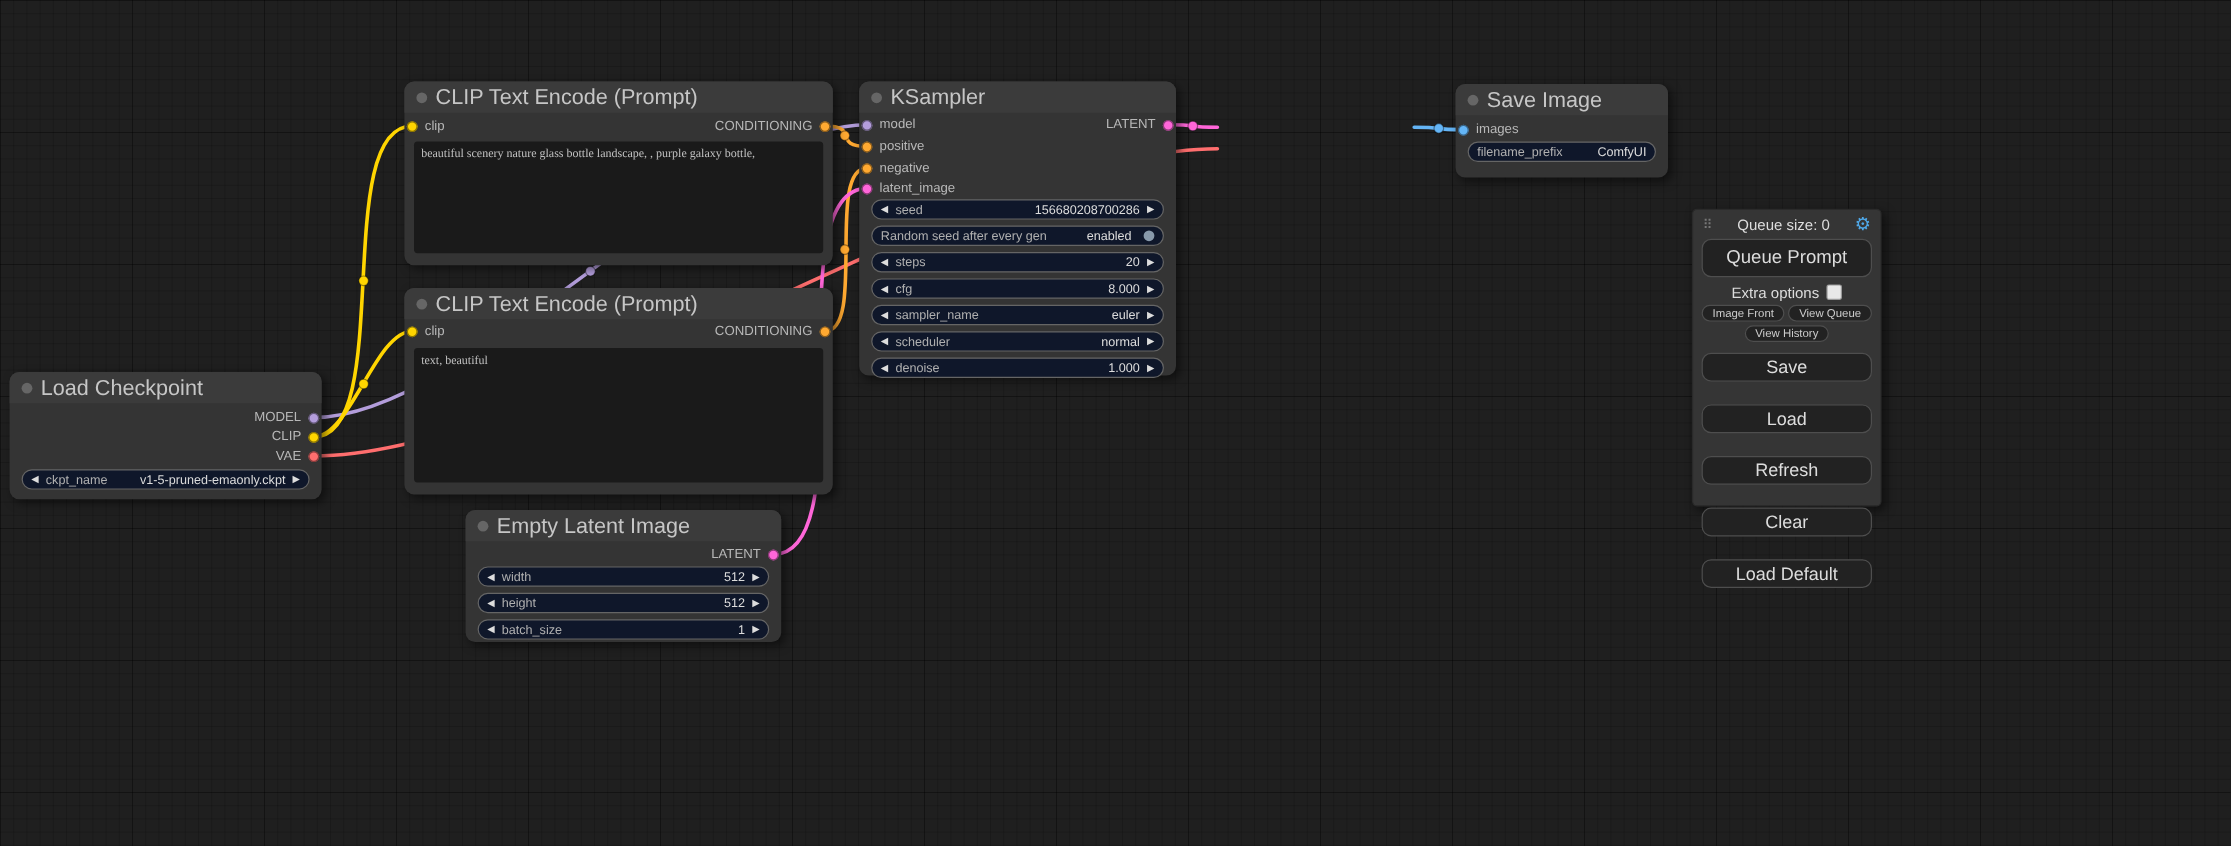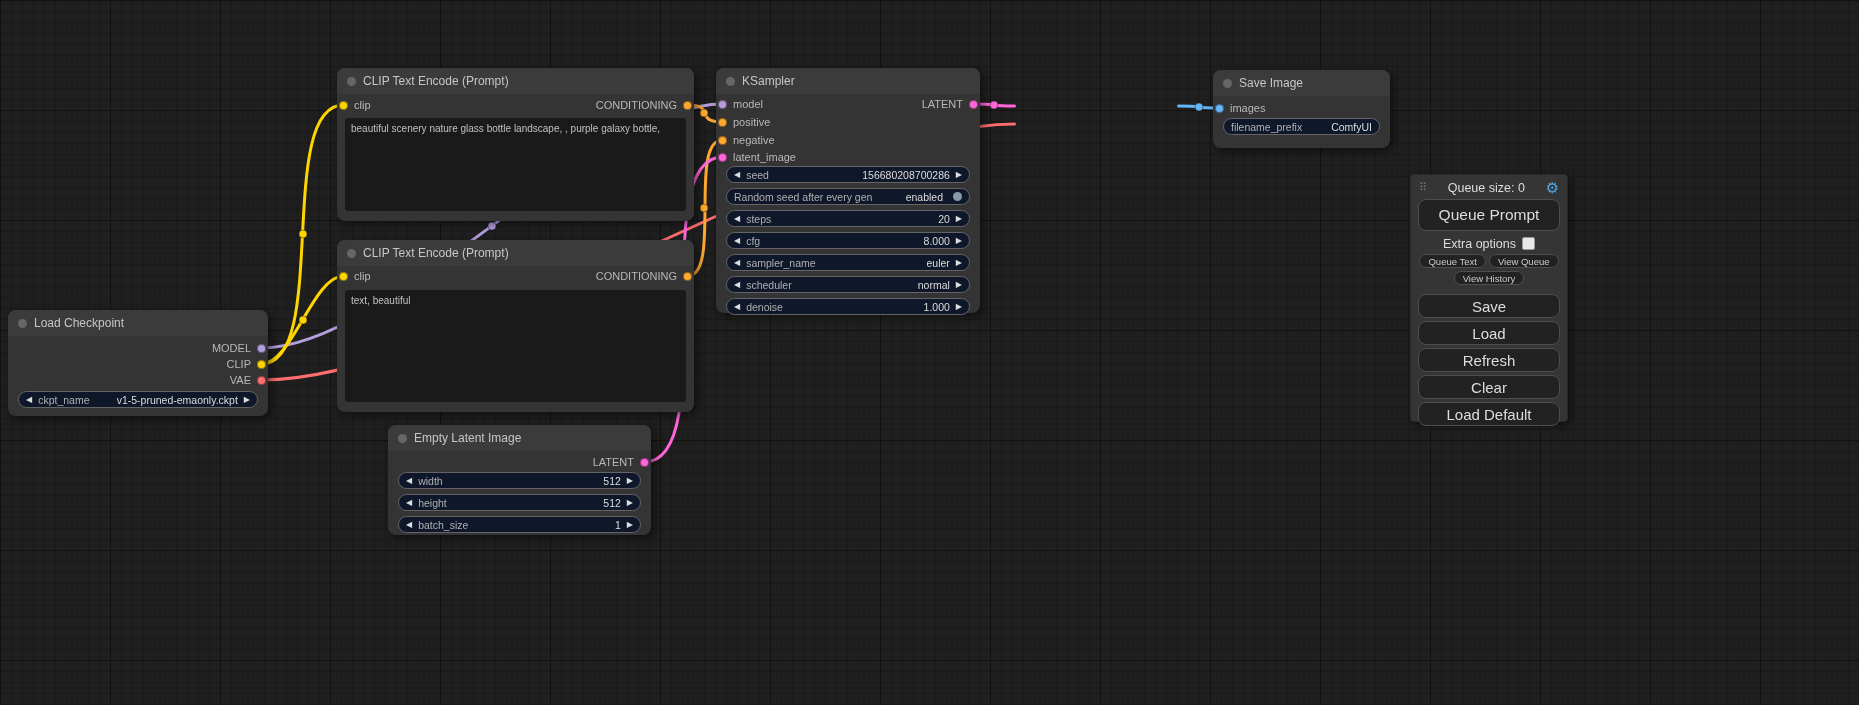--- a/index.html
+++ b/index.html
@@ -14,59 +14,59 @@
       linear-gradient(90deg, rgba(0,0,0,.30) 1px, transparent 1px);
     background-size:11px 11px,11px 11px,110px 110px,110px 110px;
   }
   svg.wires{position:absolute;left:0;top:0;z-index:1;}
   svg.wires path{fill:none;stroke-width:3;stroke-linecap:round;}
   svg.wires circle{stroke:rgba(0,0,0,.4);stroke-width:1;}
 
   .node{position:absolute;z-index:2;background:#343434;border-radius:8px;
         box-shadow:3px 3px 8px rgba(0,0,0,.5);color:#c8c8c8;}
   .node-title{height:26px;display:flex;align-items:center;gap:7px;padding:0 10px;
-        background:#3b3b3b;border-radius:8px 8px 0 0;font-size:12px;color:#c6c6c6;}
+        background:#3b3b3b;border-radius:8px 8px 0 0;font-size:18px;color:#c6c6c6;}
   .collapse-dot{width:9px;height:9px;border-radius:50%;background:#666;flex:none;}
   .slot{position:absolute;height:14px;display:flex;align-items:center;gap:6px;
         font-size:11px;color:#b8b8b8;white-space:nowrap;}
   .slot.in{left:2px;}
   .slot.out{right:2px;}
   .dot{width:9px;height:9px;border-radius:50%;flex:none;box-shadow:inset 0 0 0 1px rgba(0,0,0,.45);}
   .cl-model{background:#B39DDB}.cl-clip{background:#FFD500}.cl-vae{background:#FF6E6E}
   .cl-cond{background:#FFA931}.cl-latent{background:#FF66D9}.cl-image{background:#64B5F6}
 
   .widgets{position:absolute;left:10px;right:10px;display:flex;flex-direction:column;gap:5px;}
   .widget{height:15px;background:#0f172a;border:1px solid #656565;border-radius:9px;
         display:flex;align-items:center;gap:6px;padding:0 7px;font-size:10.5px;}
   .widget .wname{color:#b0b0b0;white-space:nowrap;}
   .widget .wval{margin-left:auto;color:#dcdcdc;white-space:nowrap;}
   .arr{color:#ddd;font-size:8px;line-height:1;flex:none;}
   .knob{width:9px;height:9px;border-radius:50%;background:#8899AA;flex:none;margin-left:4px;}
 
   .ta{position:absolute;background:#1a1a1a;border-radius:3px;color:#c0c0c0;
-        font-family:Liberation Sans, sans-serif;font-size:10px;line-height:1.3;
+        font-family:Liberation Serif, serif;font-size:10px;line-height:1.3;
         padding:4px 6px;white-space:pre-wrap;overflow:hidden;}
 
   .panel{position:absolute;left:1410px;top:174px;width:158px;height:248px;z-index:3;
         background:#353535;border:1px solid #2a2a2a;border-radius:4px;
         box-shadow:3px 3px 8px rgba(0,0,0,.5);box-sizing:border-box;color:#ddd;}
   .panel-header{display:flex;align-items:center;margin:5px 8px 2px 8px;font-size:12.5px;}
   .drag-handle{color:#777;font-size:11px;cursor:grab;}
   .queue-size{flex:1;text-align:center;}
   .gear{color:#4FA8E8;font-size:15px;line-height:1;cursor:pointer;}
   .btn{background:#222;border:1px solid #4e4e4e;color:#ddd;border-radius:8px;
         font-family:"Liberation Sans",sans-serif;cursor:pointer;display:block;}
   .btn.big{width:142px;height:24px;margin:0 auto;font-size:15px;}
   .btn.qp{height:32px;font-size:15.5px;margin-top:4px;}
   .extra-row{display:flex;align-items:center;justify-content:center;gap:6px;
         margin-top:5px;font-size:12.5px;height:15px;}
   .checkbox{width:11px;height:11px;background:#e8e8e8;border-radius:2px;border:1px solid #999;}
   .pill-row{display:flex;justify-content:center;gap:3px;margin-top:3px;}
   .btn.pill{display:inline-block;font-size:9.5px;height:14px;padding:0 8px;border-radius:7px;color:#ccc;}
-  .stack{margin-top:9px;display:flex;flex-direction:column;gap:3px;}
+  .stack{margin-top:9px;display:flex;flex-direction:column;gap:19px;}
 </style>
 </head>
 <body>
 
 <div id="canvas">
 
   <svg class="wires" width="1859" height="705">
     <path d="M 261.5 348 C 391 348, 592 104, 722.5 104" stroke="#B39DDB"></path>
     <path d="M 261.5 364 C 330 364, 275 105, 343.5 105" stroke="#FFD500"></path>
     <path d="M 261.5 364 C 292 364, 313 276, 343.5 276" stroke="#FFD500"></path>
@@ -270,21 +270,21 @@
       <span class="drag-handle">⠿</span>
       <span class="queue-size">Queue size: 0</span>
       <span class="gear">⚙</span>
     </div>
     <button class="btn big qp">Queue Prompt</button>
     <div class="extra-row">
       <span>Extra options</span>
       <span class="checkbox"></span>
     </div>
     <div class="pill-row">
-      <button class="btn pill">Queue Text</button>
+      <button class="btn pill">Image Front</button>
       <button class="btn pill">View Queue</button>
     </div>
     <div class="pill-row">
       <button class="btn pill">View History</button>
     </div>
     <div class="stack">
       <button class="btn big">Save</button>
       <button class="btn big">Load</button>
       <button class="btn big">Refresh</button>
       <button class="btn big">Clear</button>

